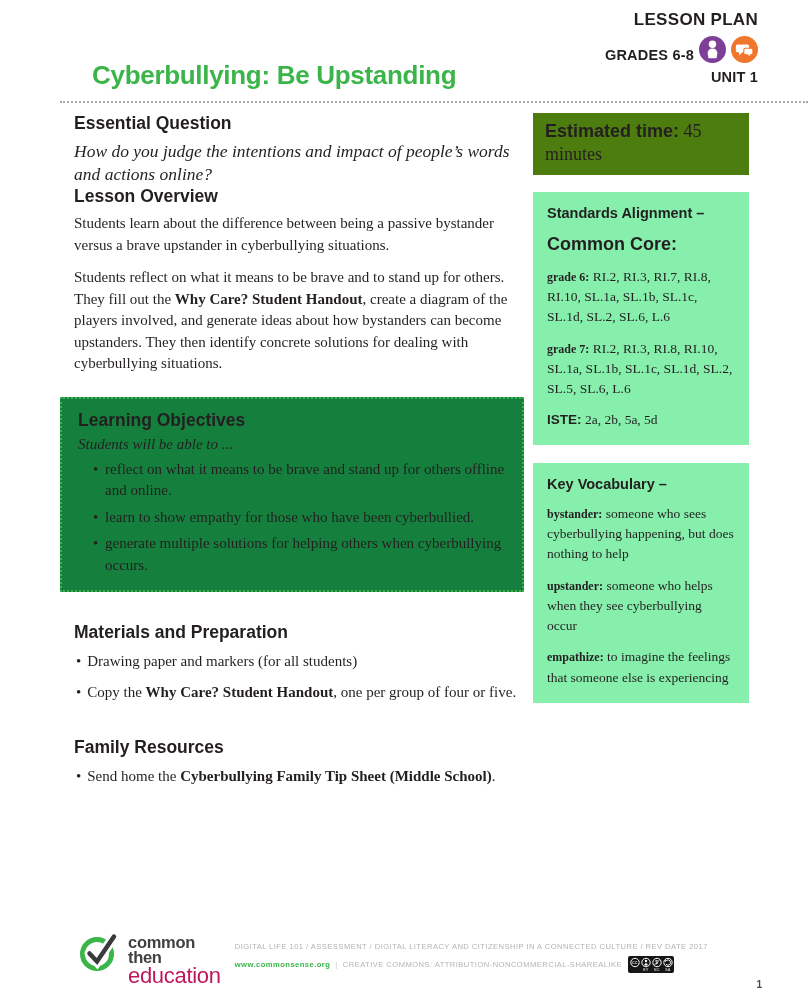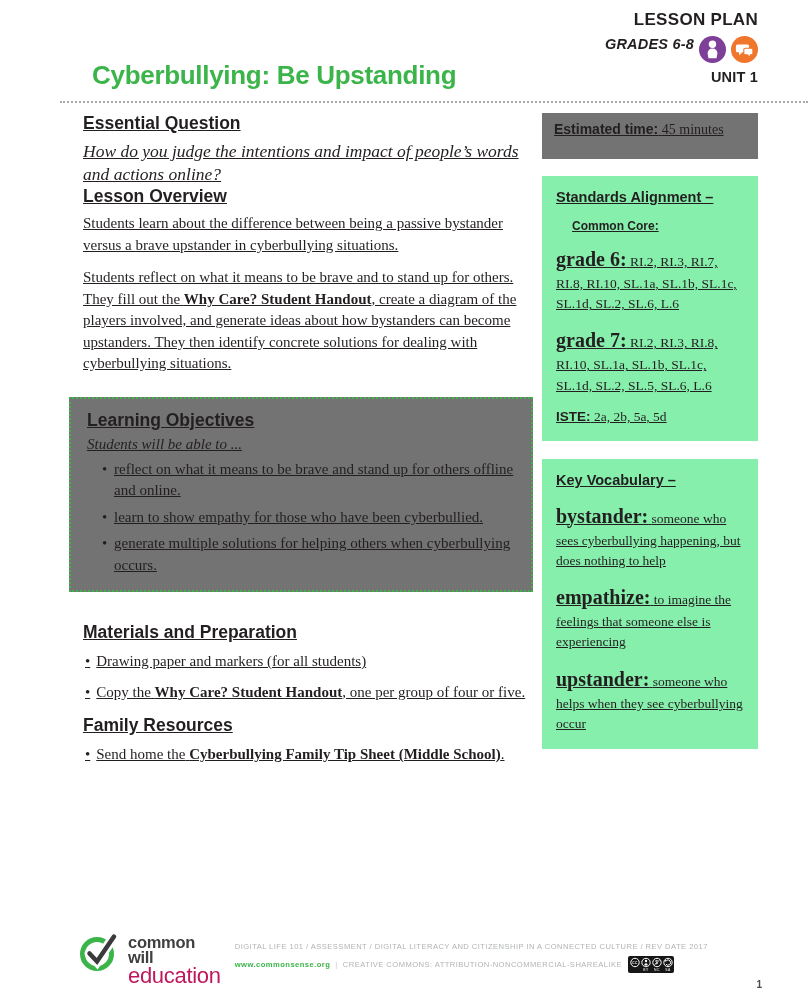--- a/index.html
+++ b/index.html
@@ -8,75 +8,75 @@
     width:812px;height:994px;
     background:#ffffff;
     box-sizing:border-box;
     font-family:"Liberation Serif", serif;
     color:#231f20;
     overflow:hidden;
   }
   
   .header{position:absolute;top:10px;right:54px;display:flex;flex-direction:column;align-items:flex-end;font-family:"Liberation Sans", sans-serif;}
   .lesson-plan{font-size:17px;font-weight:bold;letter-spacing:.3px;color:#231f20;}
-  .grades-row{display:flex;align-items:flex-start;gap:5px;margin-top:6px;font-style:italic;}
+  .grades-row{display:flex;align-items:flex-end;gap:5px;margin-top:6px;}
   .grades-label{font-size:14.5px;font-weight:bold;letter-spacing:.2px;}
   .badge-icon{width:27px;height:27px;display:block;}
   .unit{font-size:14.5px;font-weight:bold;margin-top:6px;letter-spacing:.2px;}
 
   
   .doc-title{
     position:absolute;top:60px;left:92px;
     font-family:"Liberation Sans", sans-serif;
     font-size:26px;font-weight:bold;color:#3bb54a;letter-spacing:-.3px;
   }
   .dotted-sep{position:absolute;top:101px;left:60px;right:4px;border-top:2px dotted #a7a9ac;}
 
   
-  .columns{position:absolute;top:113px;left:83px;right:55px;display:flex;text-decoration:underline;}
+  .columns{position:absolute;top:113px;left:74px;right:55px;display:flex;}
   .left-col{width:450px;flex:none;}
   .right-col{width:216px;flex:none;margin-left:9px;}
 
   h2.sec{
     font-family:"Liberation Sans", sans-serif;
     font-size:17.5px;font-weight:bold;color:#231f20;
     margin:0;padding:0;line-height:1.15;
   }
   .eq-text{font-size:17.5px;font-style:italic;line-height:1.32;margin:7px 0 0 0;}
   .mt-lg{margin-top:27px;}
   .body-p{font-size:15px;line-height:1.43;margin:7px 0 0 0;}
   .body-p + .body-p{margin-top:11px;}
   .bullet-p{font-size:15px;line-height:1.43;margin:9px 0 0 0;padding-left:2px;}
   .bullet-p::before{content:"\2022";margin-right:6px;}
 
   
   .objectives-box{
     margin:22px 0 0 -14px;
     width:464px;box-sizing:border-box;
-    background:#737373;
+    background:#15803d;
     border:2px dotted #3bb54a;
     padding:11px 16px 14px 16px;
   }
   .objectives-box .intro{font-size:15px;font-style:italic;margin:4px 0 0 0;line-height:1.35;}
   .obj-bullet{position:relative;font-size:15px;line-height:1.43;margin-top:5px;padding-left:27px;}
   .obj-bullet::before{content:"\2022";position:absolute;left:15px;}
 
   
   .sb-box{background:#86efac;box-sizing:border-box;}
   .time-box{
-    background:#737373;
-    padding:7px 12px 20px 12px;
-    font-size:14px;line-height:1.3;
+    background:#4d7c0f;
+    padding:7px 12px 8px 12px;
+    font-size:18px;line-height:1.3;
   }
   .sans-b{font-family:"Liberation Sans", sans-serif;font-weight:bold;}
   .standards-box{margin-top:17px;padding:13px 14px 14px 14px;}
   .sb-head{font-family:"Liberation Sans", sans-serif;font-size:14.5px;font-weight:bold;margin:0;line-height:1.2;}
-  .sb-sub{font-family:"Liberation Sans", sans-serif;font-size:12px;font-weight:bold;margin:12px 0 0 16px;line-height:1.2;}
+  .sb-sub{font-family:"Liberation Sans", sans-serif;font-size:18px;font-weight:bold;margin:12px 0 0 0;line-height:1.2;}
   .sb-entry{font-size:13.5px;line-height:1.5;margin:11px 0 0 0;}
-  .sb-entry b{font-size:20px;}
+  .sb-entry b{font-size:12px;}
   .vocab-box{margin-top:18px;padding:13px 14px 15px 14px;}
 
   
   .footer{position:absolute;left:78px;bottom:8px;right:40px;display:flex;align-items:center;}
   .logo{display:flex;align-items:flex-start;flex:none;}
   .logo-mark{width:44px;height:46px;flex:none;}
   .logo-text{margin-left:6px;font-family:"Liberation Sans", sans-serif;line-height:.93;padding-top:7px;}
   .logo-text .l1,.logo-text .l2{font-size:16.5px;font-weight:bold;color:#404041;letter-spacing:-.3px;}
   .logo-text .l3{font-size:22px;color:#be185d;letter-spacing:-.3px;}
   .footer-meta{margin-left:14px;font-family:"Liberation Sans", sans-serif;font-size:7.6px;letter-spacing:.45px;color:#b1b3b5;padding-top:2px;}
@@ -129,21 +129,21 @@
         <div class="obj-bullet">reflect on what it means to be brave and stand up for others offline and online.</div>
         <div class="obj-bullet">learn to show empathy for those who have been cyberbullied.</div>
         <div class="obj-bullet">generate multiple solutions for helping others when cyberbullying occurs.</div>
       </div>
 
       <h2 class="sec" style="margin-top:30px;">Materials and Preparation</h2>
       <p class="bullet-p">Drawing paper and markers (for all students)</p>
       <p class="bullet-p"><span>Copy the</span>
         <b>Why Care? Student Handout</b><span>, one per group of four or five.</span></p>
 
-      <h2 class="sec" style="margin-top:12px;">Family Resources</h2>
+      <h2 class="sec" style="margin-top:34px;">Family Resources</h2>
       <p class="bullet-p"><span>Send home the</span>
         <b>Cyberbullying Family Tip Sheet (Middle School)</b><span>.</span></p>
     </div>
 
     <div class="right-col">
       <div class="time-box">
         <span class="sans-b">Estimated time:</span>
         <span>45 minutes</span>
       </div>
 
@@ -155,38 +155,38 @@
         <p class="sb-entry"><b>grade 7:</b>
           <span>RI.2, RI.3, RI.8, RI.10, SL.1a, SL.1b, SL.1c, SL.1d, SL.2, SL.5, SL.6, L.6</span></p>
         <p class="sb-entry"><span class="sans-b">ISTE:</span>
           <span>2a, 2b, 5a, 5d</span></p>
       </div>
 
       <div class="sb-box vocab-box">
         <h3 class="sb-head">Key Vocabulary –</h3>
         <p class="sb-entry"><b>bystander:</b>
           <span>someone who sees cyberbullying happening, but does nothing to help</span></p>
+        <p class="sb-entry"><b>upstander:</b>
+          <span>someone who helps when they see cyberbullying occur</span></p>
         <p class="sb-entry"><b>empathize:</b>
           <span>to imagine the feelings that someone else is experiencing</span></p>
-        <p class="sb-entry"><b>upstander:</b>
-          <span>someone who helps when they see cyberbullying occur</span></p>
       </div>
     </div>
   </div>
 
   <div class="footer">
     <div class="logo">
       <svg class="logo-mark" viewBox="0 0 44 46">
         <circle cx="19" cy="26" r="14.5" fill="none" stroke="#3bb54a" stroke-width="5"></circle>
         <path d="M11.5 25.5 L19 33.5 L36 8.5" fill="none" stroke="#ffffff" stroke-width="10" stroke-linecap="round"></path>
         <path d="M11.5 25.5 L19 33.5 L36 8.5" fill="none" stroke="#3a3a3c" stroke-width="4.5" stroke-linecap="round"></path>
       </svg>
       <div class="logo-text">
         <div class="l1">common</div>
-        <div class="l2">will</div>
+        <div class="l2">then</div>
         <div class="l3">education</div>
       </div>
     </div>
     <div class="footer-meta">
       <div class="line1">DIGITAL LIFE 101 / ASSESSMENT / DIGITAL LITERACY AND CITIZENSHIP IN A CONNECTED CULTURE / REV DATE 2017</div>
       <div class="line2">
         <a href="#" class="footer-url">www.commonsense.org</a>
         <span class="meta-sep">|</span>
         <span>CREATIVE COMMONS: ATTRIBUTION-NONCOMMERCIAL-SHAREALIKE</span>
         <svg class="cc-badge" viewBox="0 0 46 17">

